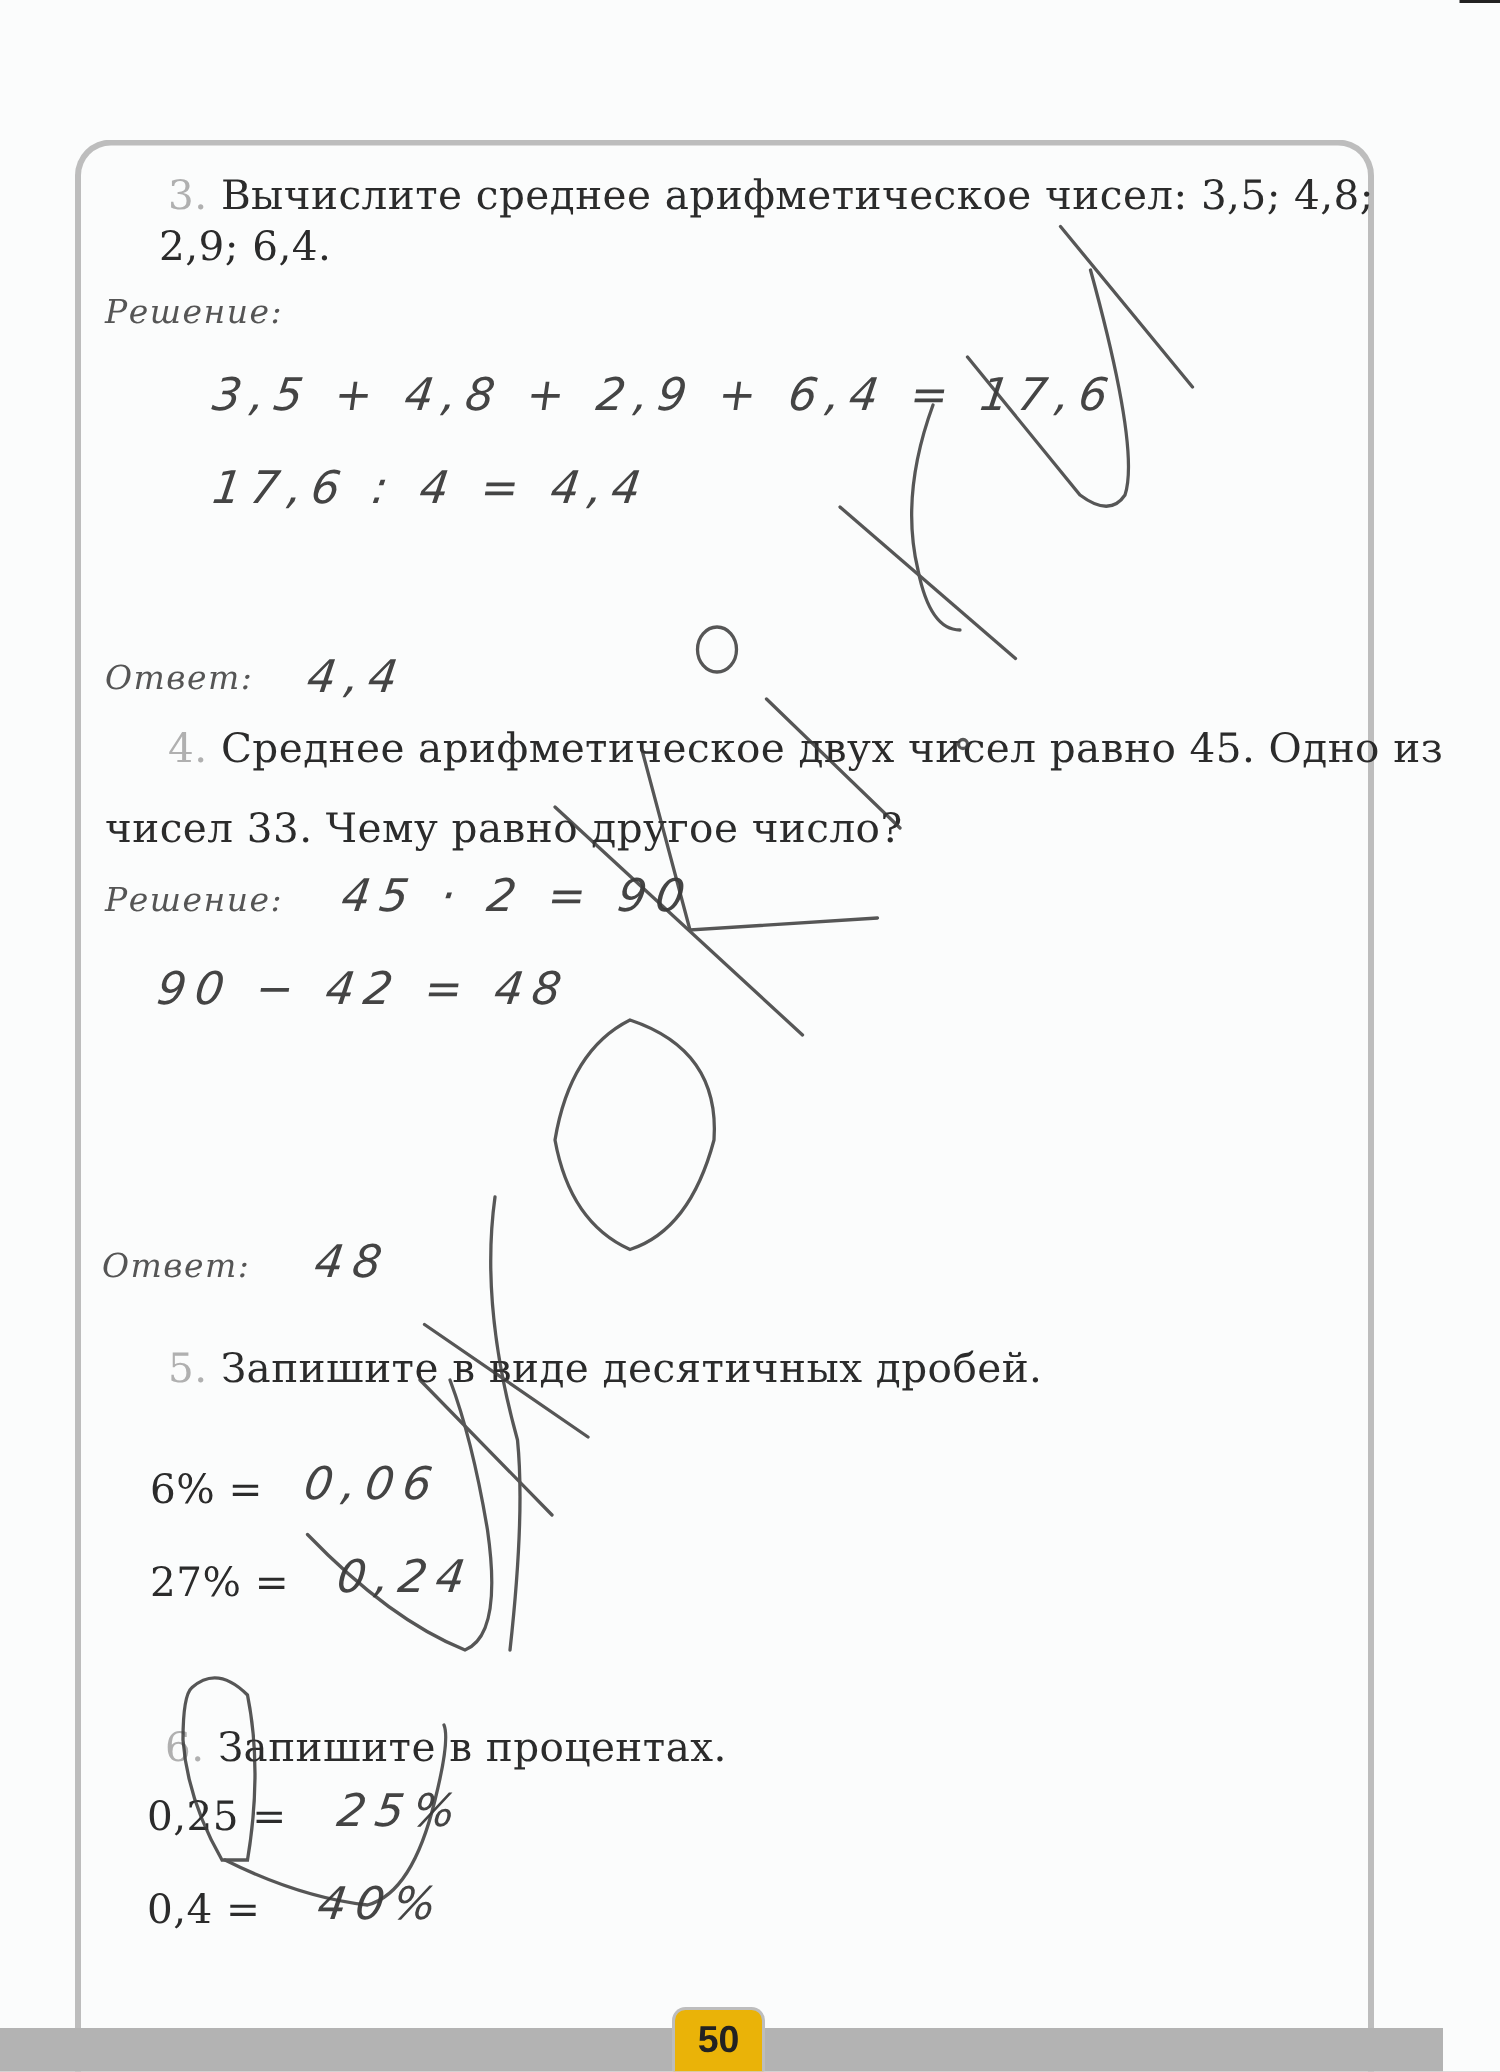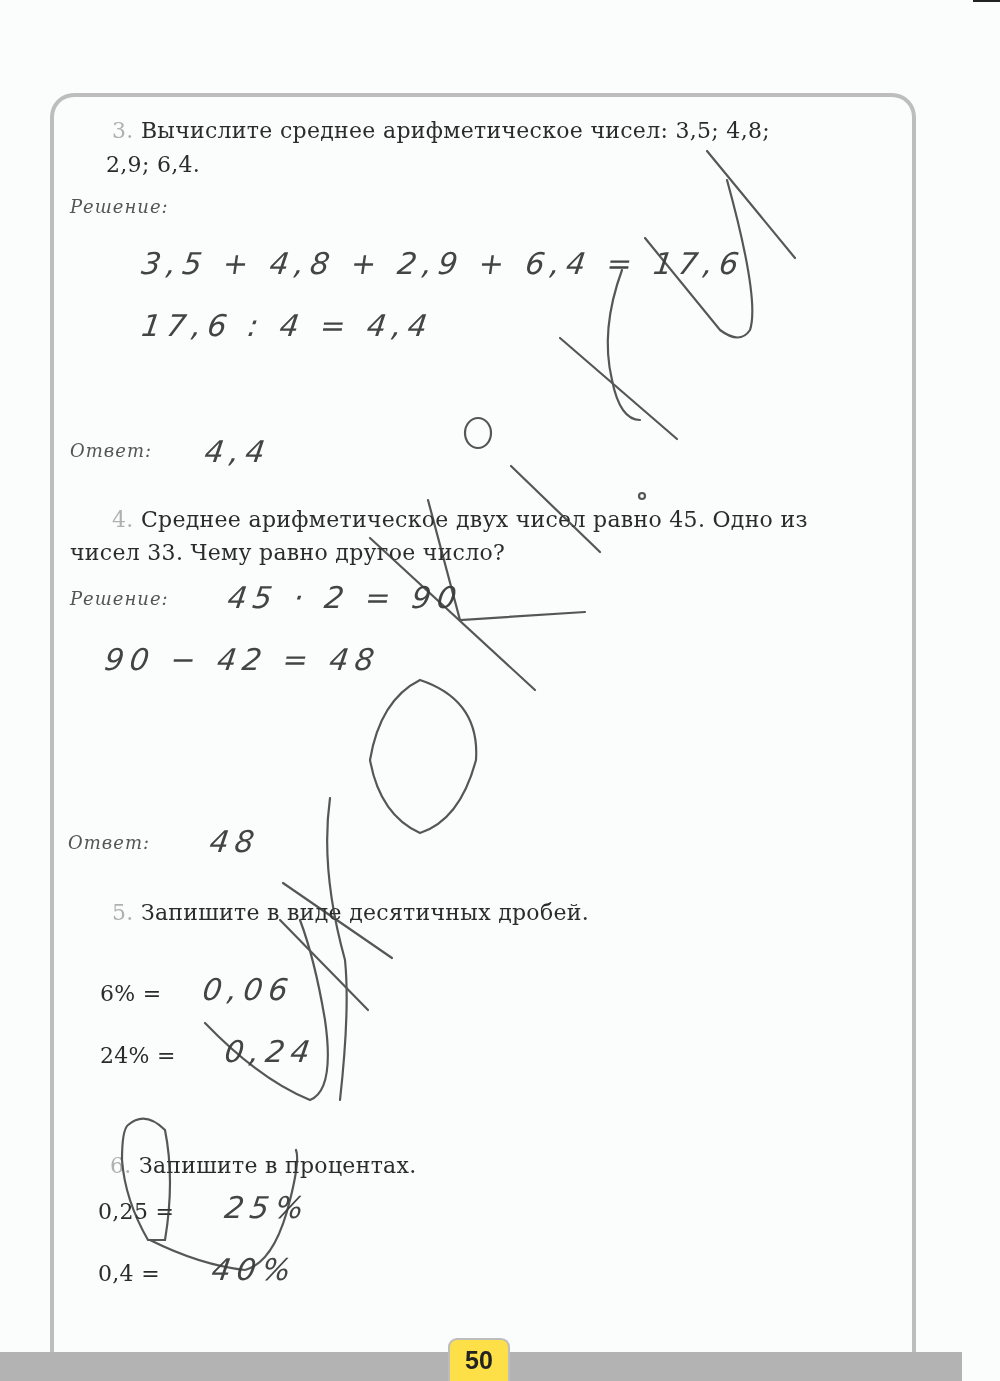--- a/index.html
+++ b/index.html
@@ -15,29 +15,29 @@
       border: 4px solid #bdbdbd; border-bottom: none;
       border-radius: 24px 24px 0 0;
       box-sizing: border-box;
     }
     .footer-band {
       position: absolute; left: 0; top: 1352px; width: 962px; height: 29px;
       background: #b3b3b3;
     }
     .page-tab {
       position: absolute; left: 448px; top: 1338px; width: 62px; height: 43px;
-      background: #fde047; border: 2px solid #bdbdbd; border-bottom: none;
+      background: #eab308; border: 2px solid #bdbdbd; border-bottom: none;
       border-radius: 9px 9px 0 0; box-sizing: border-box;
       display: flex; align-items: center; justify-content: center;
       font-family: "Liberation Sans", "DejaVu Sans", sans-serif;
       font-weight: bold; font-size: 25px; color: #222;
     }
-    .txt { position: absolute; font-size: 22px; line-height: 32px; white-space: nowrap; letter-spacing: 0.3px; }
+    .txt { position: absolute; font-size: 27px; line-height: 32px; white-space: nowrap; letter-spacing: 0.3px; }
     .num { color: #b0b0b0; }
-    .label { position: absolute; font-style: italic; font-size: 18px; color: #555; letter-spacing: 1px; text-align: center; }
+    .label { position: absolute; font-style: italic; font-size: 22px; color: #555; letter-spacing: 1px; text-align: center; }
     .hw {
       position: absolute; font-family: "DejaVu Sans", sans-serif; font-style: italic;
       font-weight: 300; color: #444; font-size: 30px; letter-spacing: 6px; white-space: nowrap;
       transform: skewX(-8deg);
     }
     .scribble { position: absolute; left: 0; top: 0; pointer-events: none; }
   </style>
 </head>
 <body>
 
@@ -48,38 +48,38 @@
   <span class="num">3.</span>
   <span>Вычислите  среднее  арифметическое  чисел:  3,5;  4,8;</span>
 </div>
 <div class="txt" style="left:70px; top:149px;margin-left:36px;">2,9; 6,4.</div>
 <div class="label" style="left:70px; top:196px;">Решение:</div>
 <div class="hw" style="left:142px; top:246px;">3,5 + 4,8 + 2,9 + 6,4 = 17,6</div>
 <div class="hw" style="left:142px; top:308px;">17,6 : 4 = 4,4</div>
 <div class="label" style="left:70px; top:440px;">Ответ:</div>
 <div class="hw" style="left:205px; top:434px;">4,4</div>
 
-<div class="txt" style="left:112px; top:504px;">
+<div class="txt" style="left:112px; top:484px;">
   <span class="num">4.</span>
   <span>Среднее арифметическое двух чисел равно 45. Одно из</span>
 </div>
 <div class="txt" style="left:70px; top:537px;">чисел 33. Чему равно другое число?</div>
 <div class="label" style="left:70px; top:588px;">Решение:</div>
 <div class="hw" style="left:228px; top:580px;">45 · 2 = 90</div>
 <div class="hw" style="left:105px; top:642px;">90 − 42 = 48</div>
 <div class="label" style="left:68px; top:832px;">Ответ:</div>
 <div class="hw" style="left:210px; top:824px;">48</div>
 
 <div class="txt" style="left:112px; top:897px;">
   <span class="num">5.</span>
   <span>Запишите в виде десятичных дробей.</span>
 </div>
 <div class="txt" style="left:100px; top:978px;">6% =</div>
 <div class="hw" style="left:203px; top:972px;">0,06</div>
-<div class="txt" style="left:100px; top:1040px;">24% =</div>
+<div class="txt" style="left:100px; top:1040px;">27% =</div>
 <div class="hw" style="left:225px; top:1034px;">0,24</div>
 
 <div class="txt" style="left:110px; top:1122px;margin-top:28px;">
   <span class="num">6.</span>
   <span>Запишите в процентах.</span>
 </div>
 <div class="txt" style="left:98px; top:1196px;">0,25 =</div>
 <div class="hw" style="left:225px; top:1190px;">25%</div>
 <div class="txt" style="left:98px; top:1258px;">0,4 =</div>
 <div class="hw" style="left:212px; top:1252px;">40%</div>

